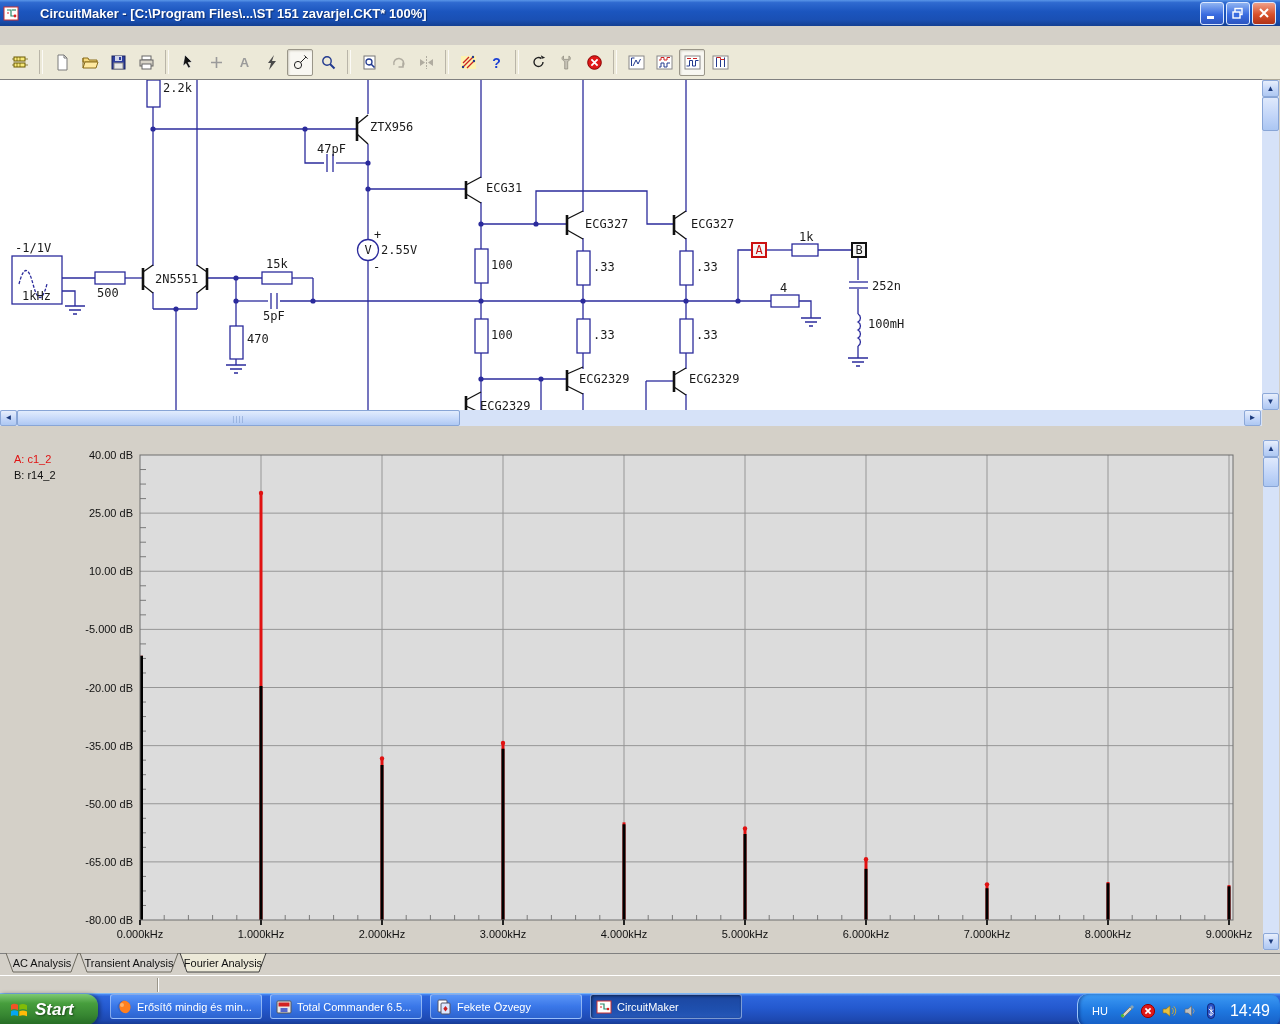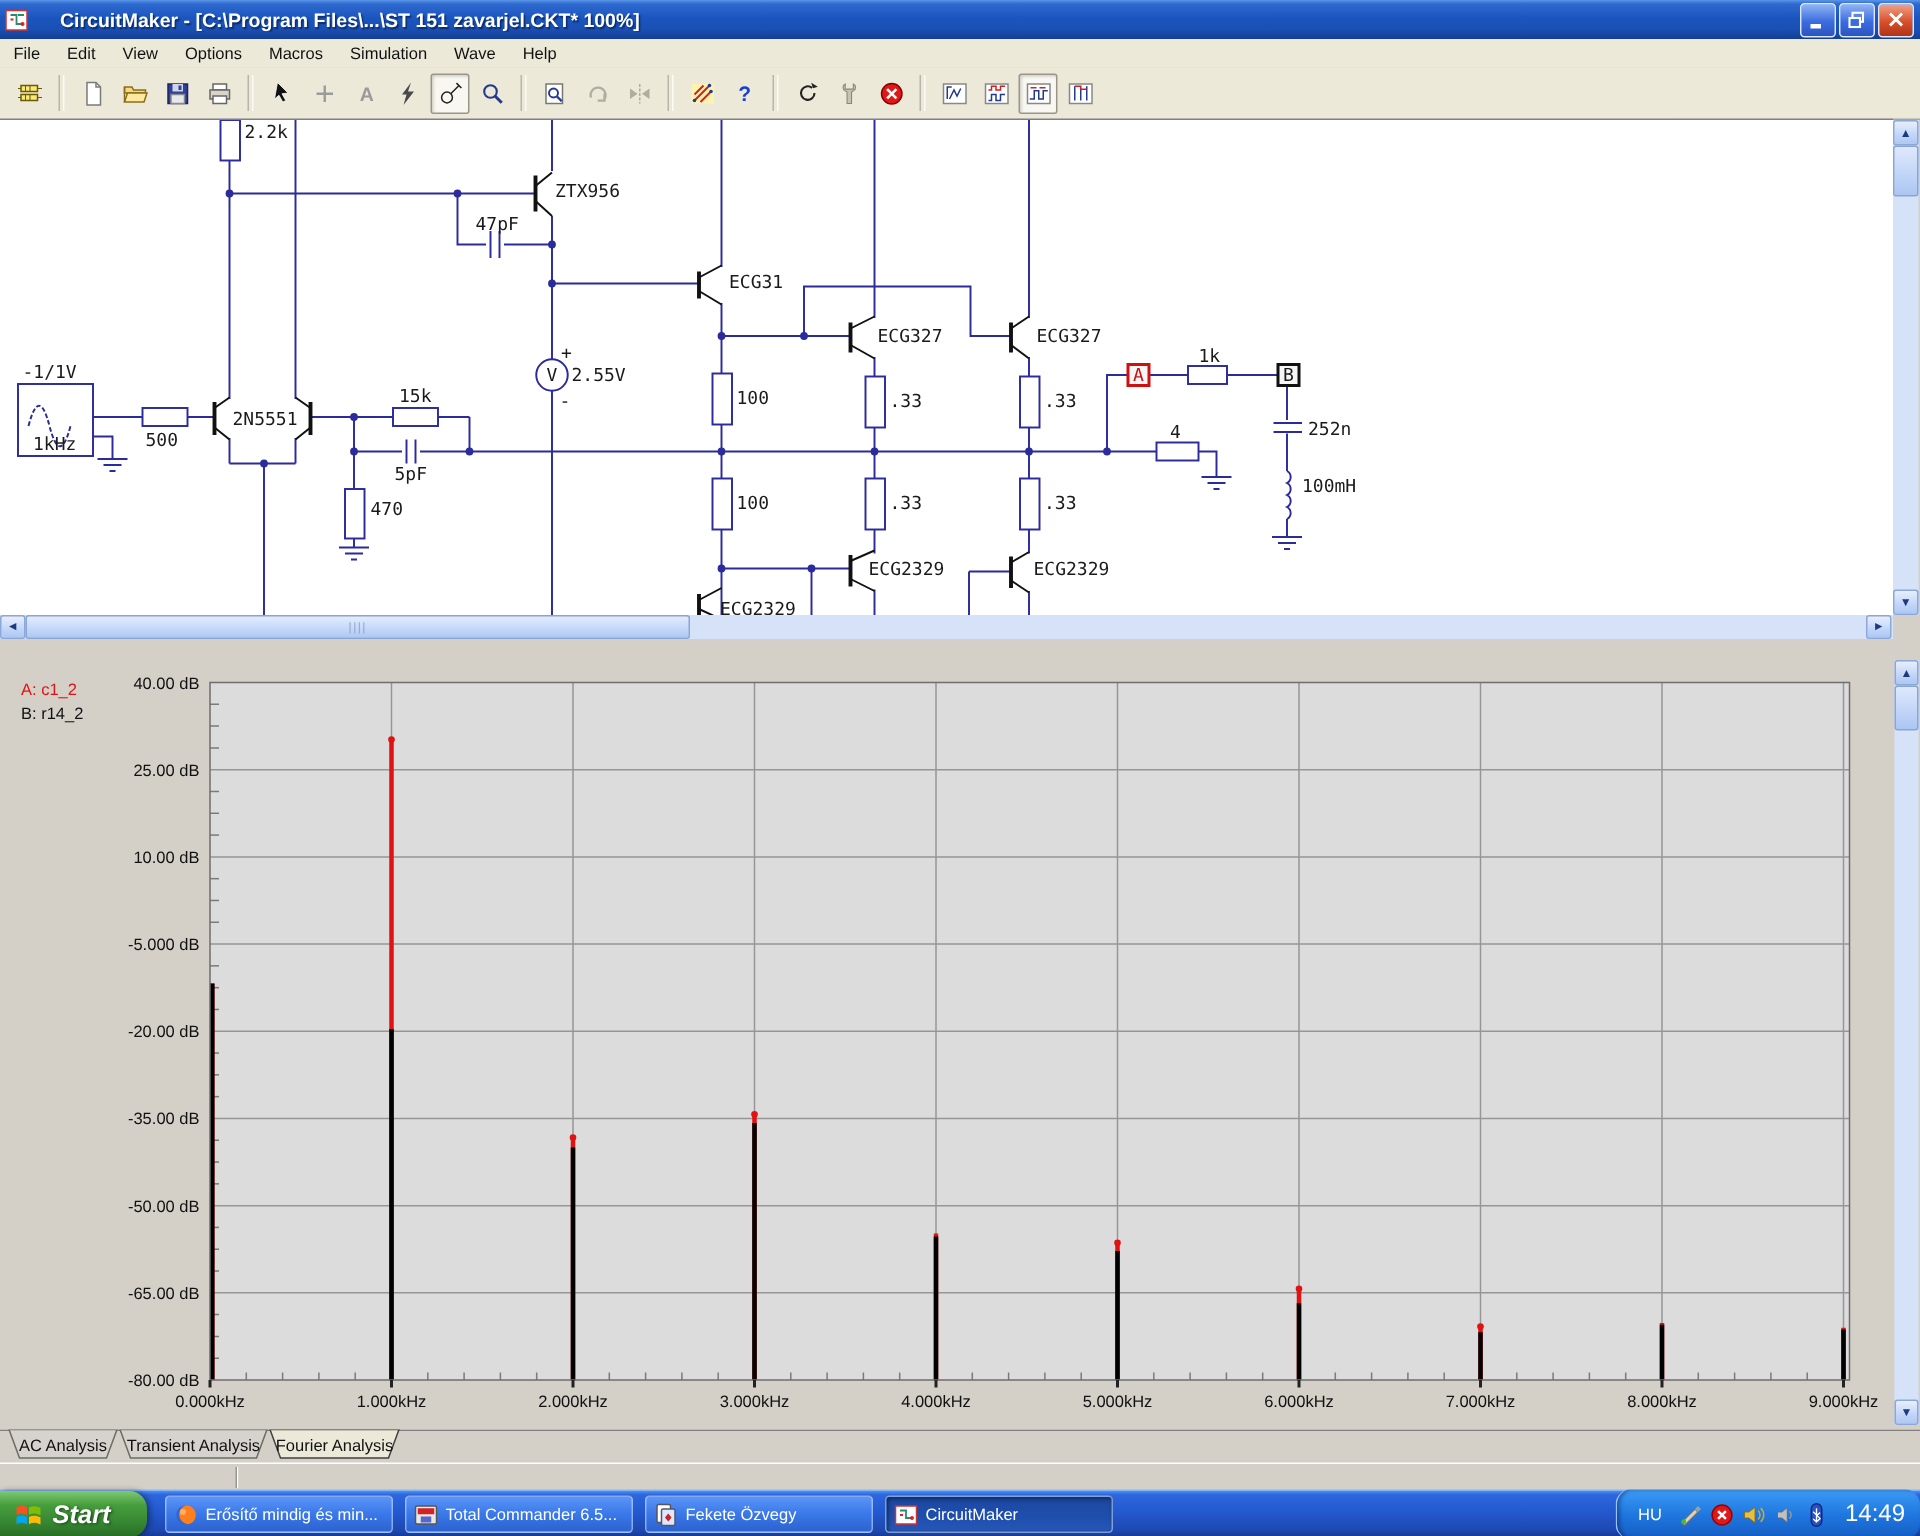--- a/index.html
+++ b/index.html
@@ -45,21 +45,21 @@
   #chartpanel{position:absolute;left:0;top:427px;width:1280px;height:526px;background:#d4d0c8;}
   
   #tabstrip{position:absolute;left:0;top:953px;width:1224px;height:22px;background:#d4d0c8;text-decoration:underline;}
   
   #bottomstrip{position:absolute;left:0;top:975px;width:1280px;height:18px;background:#d4d0c8;
     border-top:1px solid #fff;}
   #bottomstrip .seg{position:absolute;left:157px;top:2px;bottom:2px;width:1px;background:#9a968a;border-right:1px solid #fff;}
   
   #taskbar{position:absolute;left:0;top:993px;width:1280px;height:31px;
     background:linear-gradient(180deg,#4f8df5 0%,#2d66dd 8%,#2459cf 45%,#1d48b0 85%,#16388c 100%);
-    display:flex;align-items:center;border-top:1px solid #7db7f7;}
+    display:flex;align-items:flex-start;border-top:1px solid #7db7f7;}
   #startbtn{height:31px;width:98px;flex:0 0 auto;display:flex;align-items:center;gap:6px;padding-left:9px;box-sizing:border-box;
     background:linear-gradient(180deg,#7ec973 0%,#479e3d 30%,#368531 70%,#256b24 100%);
     border-radius:0 12px 12px 0;box-shadow:2px 0 4px rgba(0,0,0,.4);}
   #startbtn .stxt{color:#fff;font-size:17px;font-weight:bold;font-style:italic;text-shadow:1px 1px 2px #1c4a1a;}
   #tasks{display:flex;gap:8px;margin-left:12px;flex:1;}
   .taskbtn{width:152px;height:25px;border-radius:3px;display:flex;align-items:center;gap:5px;padding:0 5px;box-sizing:border-box;
     background:linear-gradient(180deg,#5a95f7,#3a77e8 50%,#2c63cf);border:1px solid rgba(220,235,255,.5);
     color:#fff;font-size:11px;white-space:nowrap;overflow:hidden;}
   .taskbtn .tl{overflow:hidden;text-overflow:ellipsis;}
   .taskbtn.active{background:linear-gradient(180deg,#1c47a0,#1e4fae 60%,#2758b8);box-shadow:inset 1px 1px 3px rgba(0,0,0,.5);}
@@ -101,30 +101,20 @@
           </svg>
         </span>
       <span class="winbtn close">
           <svg width="16" height="15">
             <path d="M4 3l8 8M12 3l-8 8" stroke="#fff" stroke-width="2"></path>
           </svg>
         </span>
     </span>
   </div>
 
-  <div id="menubar">
-      <span class="menuitem">File</span>
-      <span class="menuitem">Edit</span>
-      <span class="menuitem">View</span>
-      <span class="menuitem">Options</span>
-      <span class="menuitem">Macros</span>
-      <span class="menuitem">Simulation</span>
-      <span class="menuitem">Wave</span>
-      <span class="menuitem">Help</span>
-    </div>
 
   <div id="toolbar">
       <span style="width:6px"></span>
       <span class="tbtn">
         <svg width="17" height="17" viewBox="0 0 17 17">
           <rect x="2" y="3" width="11" height="4" fill="#f7e97a" stroke="#6b5a00"></rect>
           <rect x="2" y="9" width="11" height="4" fill="#f7e97a" stroke="#6b5a00"></rect>
           <path d="M13 5h3M13 11h3M2 5H0M2 11H0M5 3v4M8 3v4M5 9v4M8 9v4" stroke="#6b5a00" stroke-width="0.7" fill="none"></path>
         </svg>
       </span>

